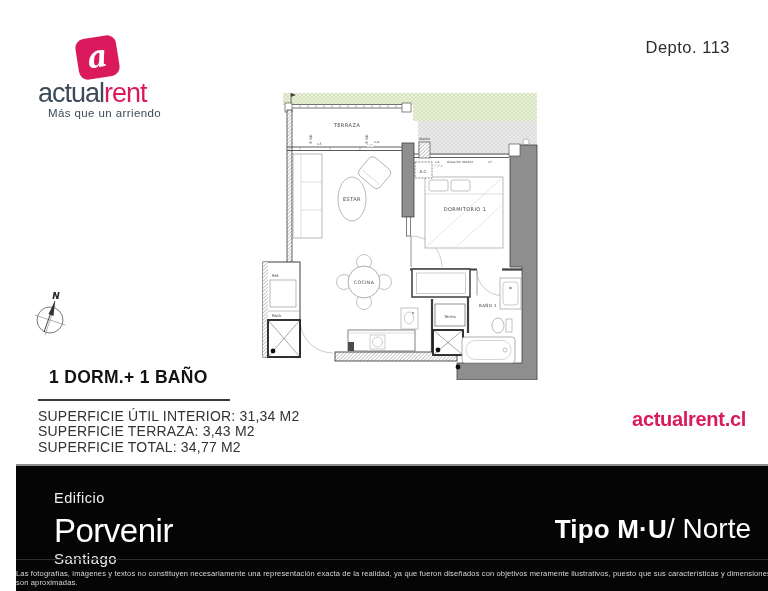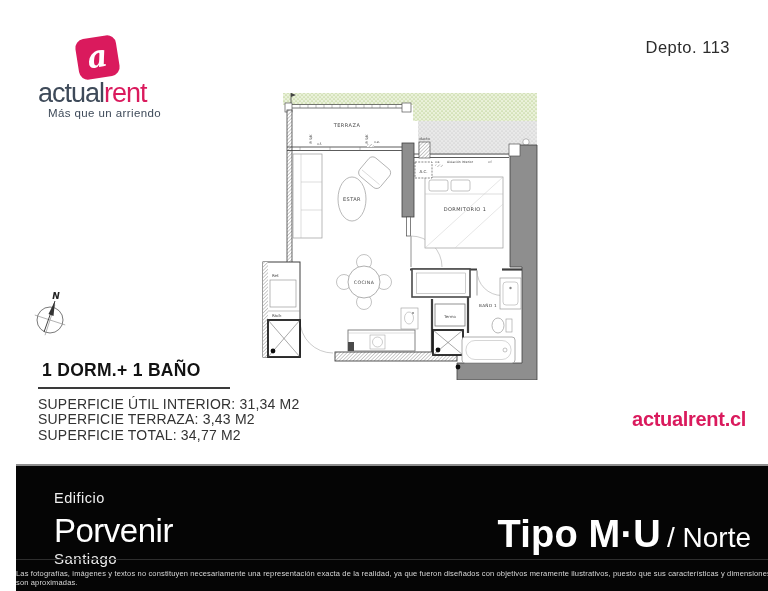--- a/index.html
+++ b/index.html
@@ -17,38 +17,38 @@
 
   .unit-label{position:absolute;top:38px;right:38px;font-size:16.5px;color:#2c2c2c;letter-spacing:.5px;}
 
   
   .plan{position:absolute;left:255px;top:80px;}
   .plan text{font-family:"DejaVu Sans",sans-serif;fill:#444;}
   .compass{position:absolute;left:24px;top:288px;}
 
   
   .summary{position:absolute;left:38px;top:356px;}
-  .summary h2{margin:4px;font-size:17.5px;letter-spacing:.3px;color:#121212;}
+  .summary h2{margin:11px;font-size:17.5px;letter-spacing:.3px;color:#121212;}
   .summary .rule{width:192px;height:1.5px;background:#3a3a3a;margin-top:6px;}
   .summary p{margin:0;font-size:14px;line-height:15.5px;color:#333;letter-spacing:.2px;}
   .summary p:first-of-type{margin-top:8px;}
 
   .website{position:absolute;right:22px;top:408px;font-size:20px;font-weight:bold;color:#da1a5d;
            text-decoration:none;letter-spacing:-.3px;}
 
   
   .footer{position:absolute;left:16px;top:464px;width:768px;height:127px;background:#050505;
           border-top:2px solid #8e8e8e;box-sizing:border-box;}
   .building{position:absolute;left:38px;top:24px;color:#fff;}
   .b-label{font-size:14.5px;color:#efefef;letter-spacing:.5px;}
   .b-name{font-size:33px;letter-spacing:-.5px;margin-top:6px;color:#fff;}
   .b-city{font-size:15px;color:#ececec;text-align:left;letter-spacing:.5px;}
   .type{position:absolute;right:33px;top:47px;color:#fff;white-space:nowrap;}
-  .t-bold{font-size:38px;font-weight:bold;letter-spacing:.2px;}
-  .t-light{font-size:28px;font-weight:normal;margin-left:6px;}
+  .t-bold{font-size:26px;font-weight:bold;letter-spacing:.2px;}
+  .t-light{font-size:28px;font-weight:normal;}
   .f-divider{position:absolute;top:93px;left:0;width:100%;height:1px;background:#2e2e2e;}
   .disclaimer{position:absolute;top:103px;left:0;width:100%;text-align:left;
               font-size:7.5px;color:#d8d8d8;letter-spacing:.15px;}
 </style>
 </head>
 <body>
 
 <div class="page">
 
   <div class="logo-icon">

